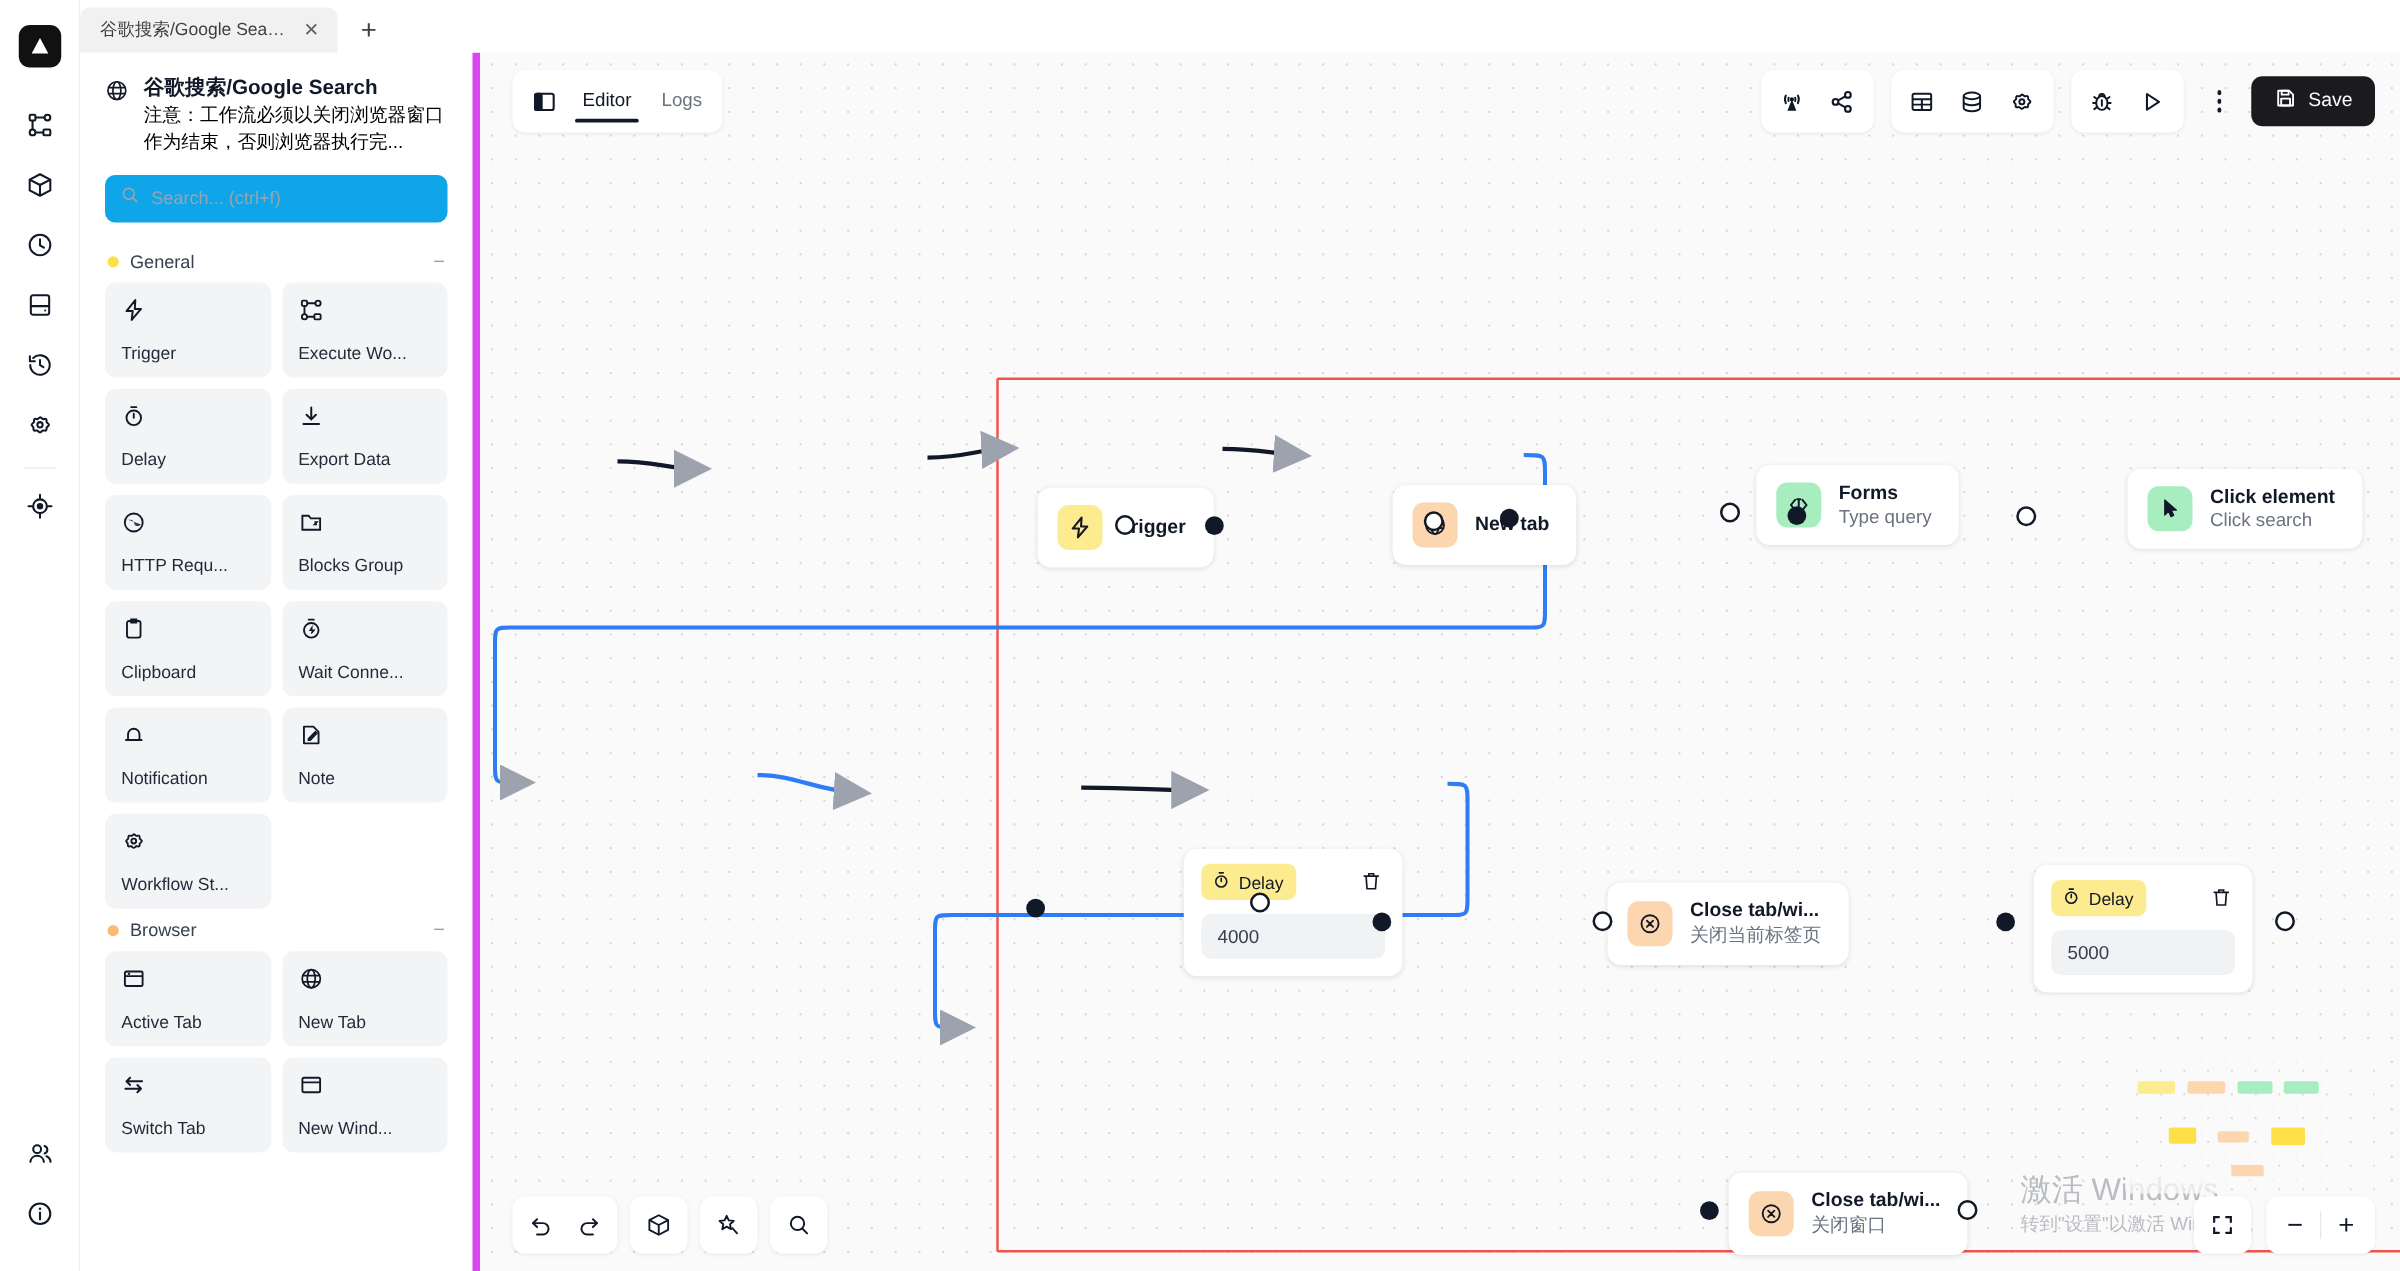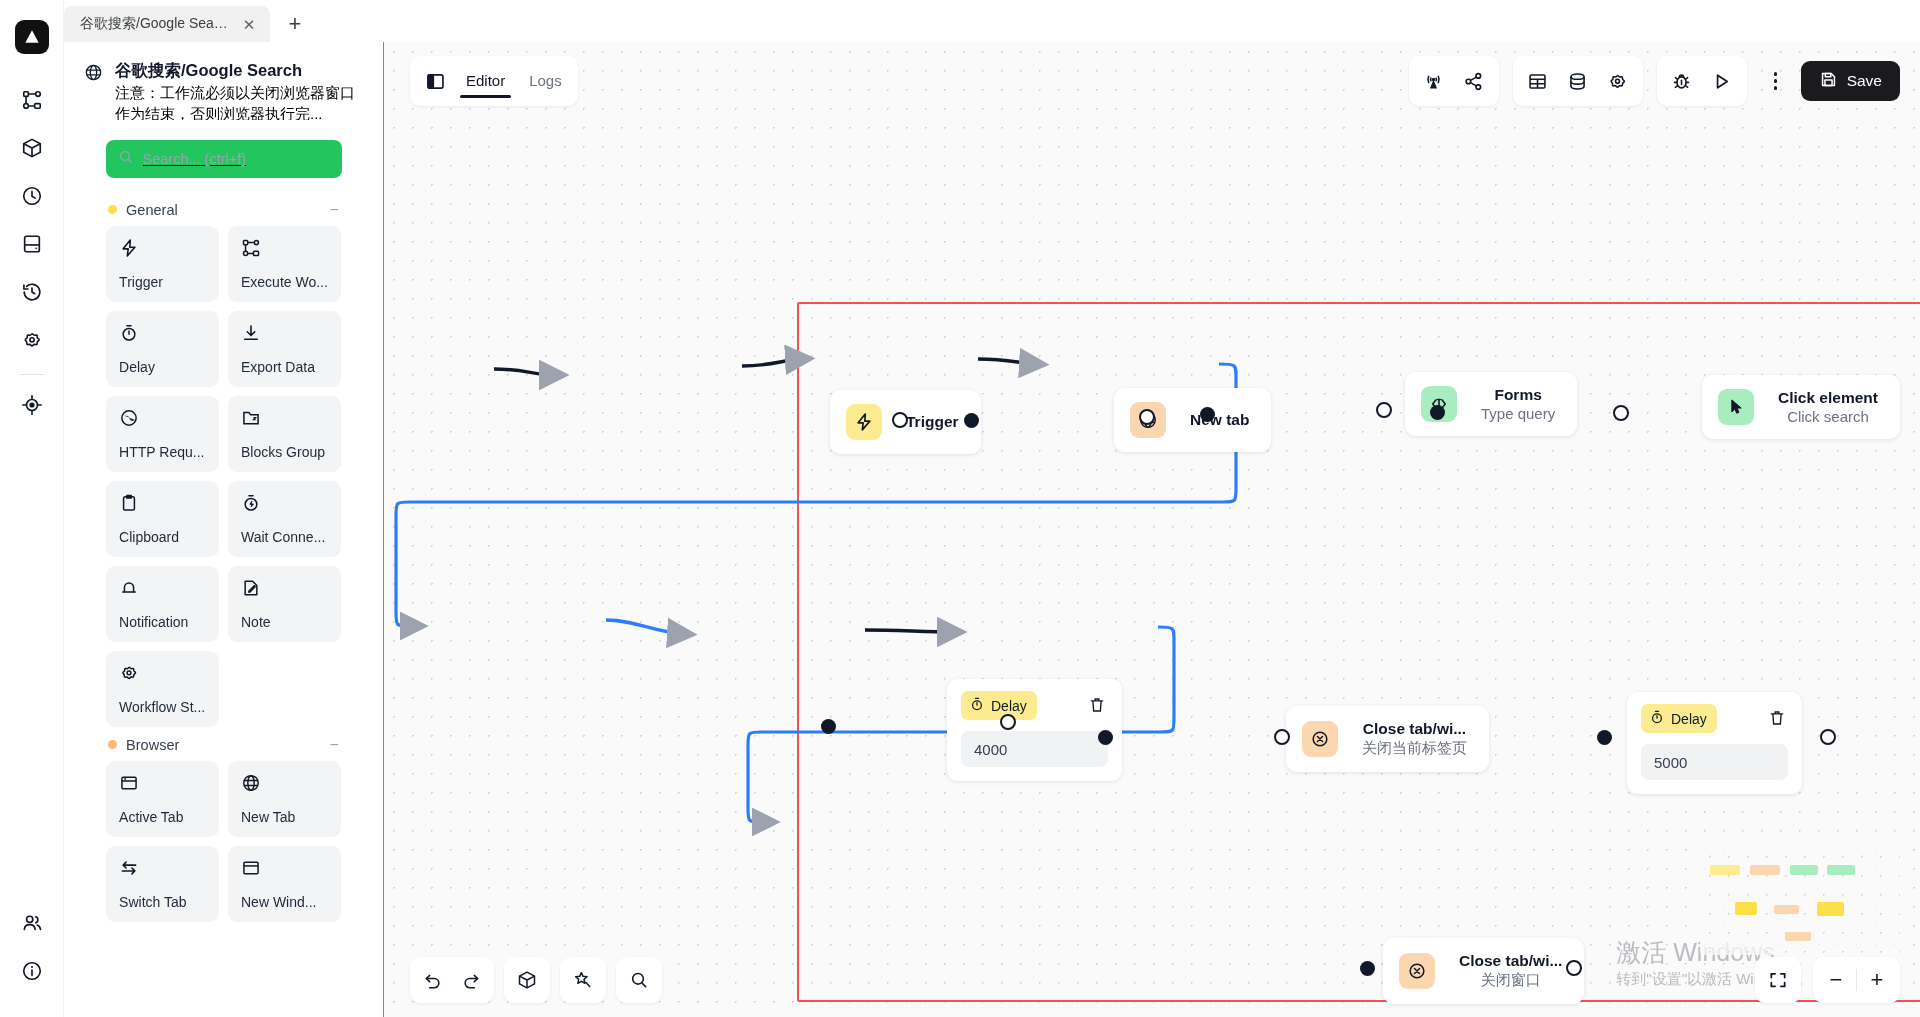--- a/index.html
+++ b/index.html
@@ -55,34 +55,34 @@
     display: flex; align-items: center; justify-content: center;
     border-radius: 8px; cursor: pointer; color: #111827;
   }
   .rail-item svg { width: 22px; height: 22px; }
   .rail-sep { width: 26px; height: 1px; background: #e5e7eb; margin: 6px 0 10px; }
   .rail-bottom { margin-top: auto; display: flex; flex-direction: column; align-items: center; padding-bottom: 18px; }
 
   
   .sidebar {
     width: 320px; margin-left: 64px; background: #ffffff;
-    border-right: 1px solid #d946ef; display: flex; flex-direction: column;
-    position: relative; overflow: hidden; align-items: center;
+    border-right: 6px solid #d946ef; display: flex; flex-direction: column;
+    position: relative; overflow: hidden;
   }
   .sb-head { padding: 18px 20px 6px 20px; display: flex; gap: 12px; }
   .sb-head .globe { margin-top: 3px; flex: 0 0 auto; }
   .sb-head .globe svg { width: 19px; height: 19px; }
   .sb-title { font-size: 16.5px; font-weight: bold; color: #111827; line-height: 1.25; }
   .sb-desc {
     font-size: 15px; color: #000000; line-height: 1.45; margin-top: 1px;
     max-height: 38px; overflow: hidden;
   }
   .sb-search {
-    margin: 14px 20px 0 20px; height: 38px; background: #22c55e; border-radius: 8px;
-    display: flex; align-items: center; gap: 9px; padding: 0 12px; text-decoration: underline;
+    margin: 14px 20px 0 20px; height: 38px; background: #0ea5e9; border-radius: 8px;
+    display: flex; align-items: center; gap: 9px; padding: 0 12px;
   }
   .sb-search svg { width: 16px; height: 16px; color: #9ca3af; flex: 0 0 auto; }
   .sb-search input {
     border: none; background: transparent; outline: none; font-size: 14.5px;
     color: #374151; width: 100%; font-family: inherit;
   }
   .sb-search input::placeholder { color: #9ca3af; }
 
   .sb-scroll { flex: 1; overflow: hidden; padding: 0 20px 10px 20px; margin-top: 14px; position: relative; }
   .cat-head {
@@ -154,21 +154,21 @@
   }
 
   
   .edges { position: absolute; inset: 0; z-index: 4; pointer-events: none; }
 
   
   .node {
     position: absolute; background: #fff; border-radius: 11px;
     box-shadow: 0 1px 4px rgba(0,0,0,.10); z-index: 8; cursor: grab;
   }
-  .node-simple { display: flex; align-items: center; gap: 24px; padding: 14px 22px 14px 16px; text-align: center; }
+  .node-simple { display: flex; align-items: center; gap: 14px; padding: 14px 22px 14px 16px; }
   .node-ico {
     width: 36px; height: 36px; border-radius: 9px; flex: 0 0 auto;
     display: flex; align-items: center; justify-content: center;
   }
   .node-ico svg { width: 20px; height: 20px; color: #111827; }
   .node-txt { display: flex; flex-direction: column; gap: 1px; min-width: 0; }
   .node-name { font-size: 15.5px; font-weight: bold; color: #111827; white-space: nowrap; }
   .node-sub { font-size: 15px; color: #6b7280; white-space: nowrap; }
 
   .node-delay { width: 175px; padding: 12px 14px 14px 14px; }

